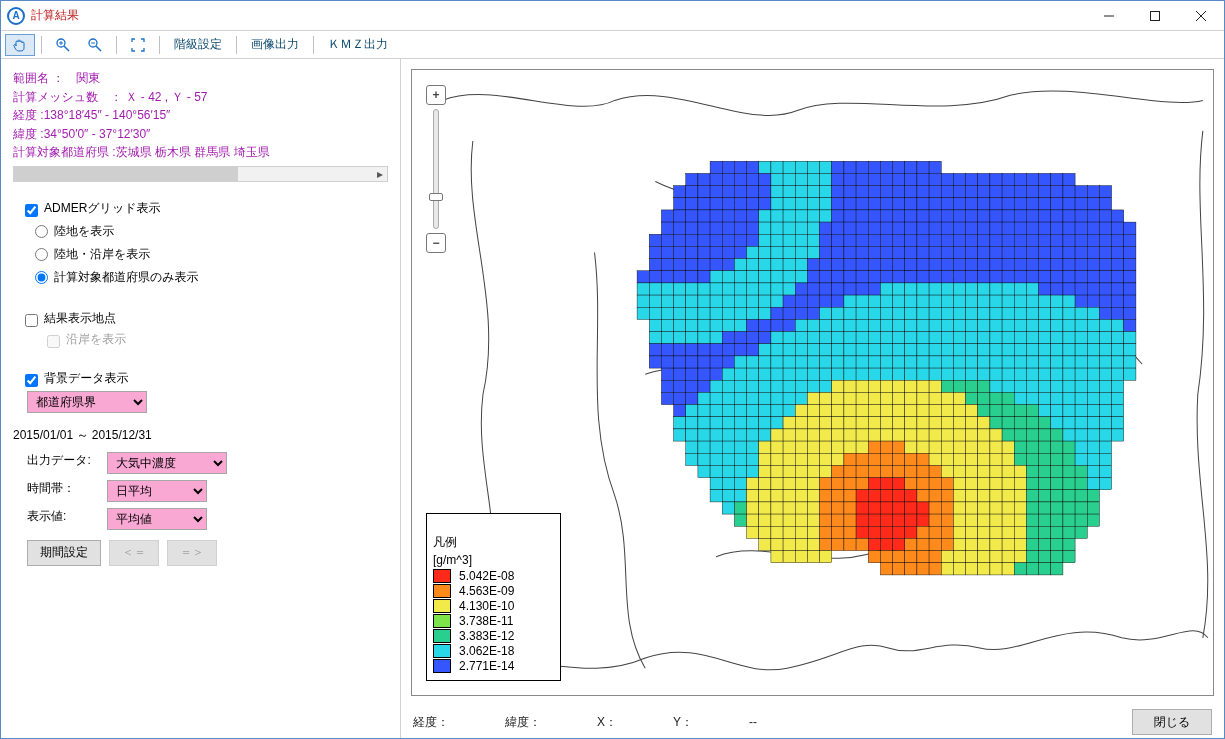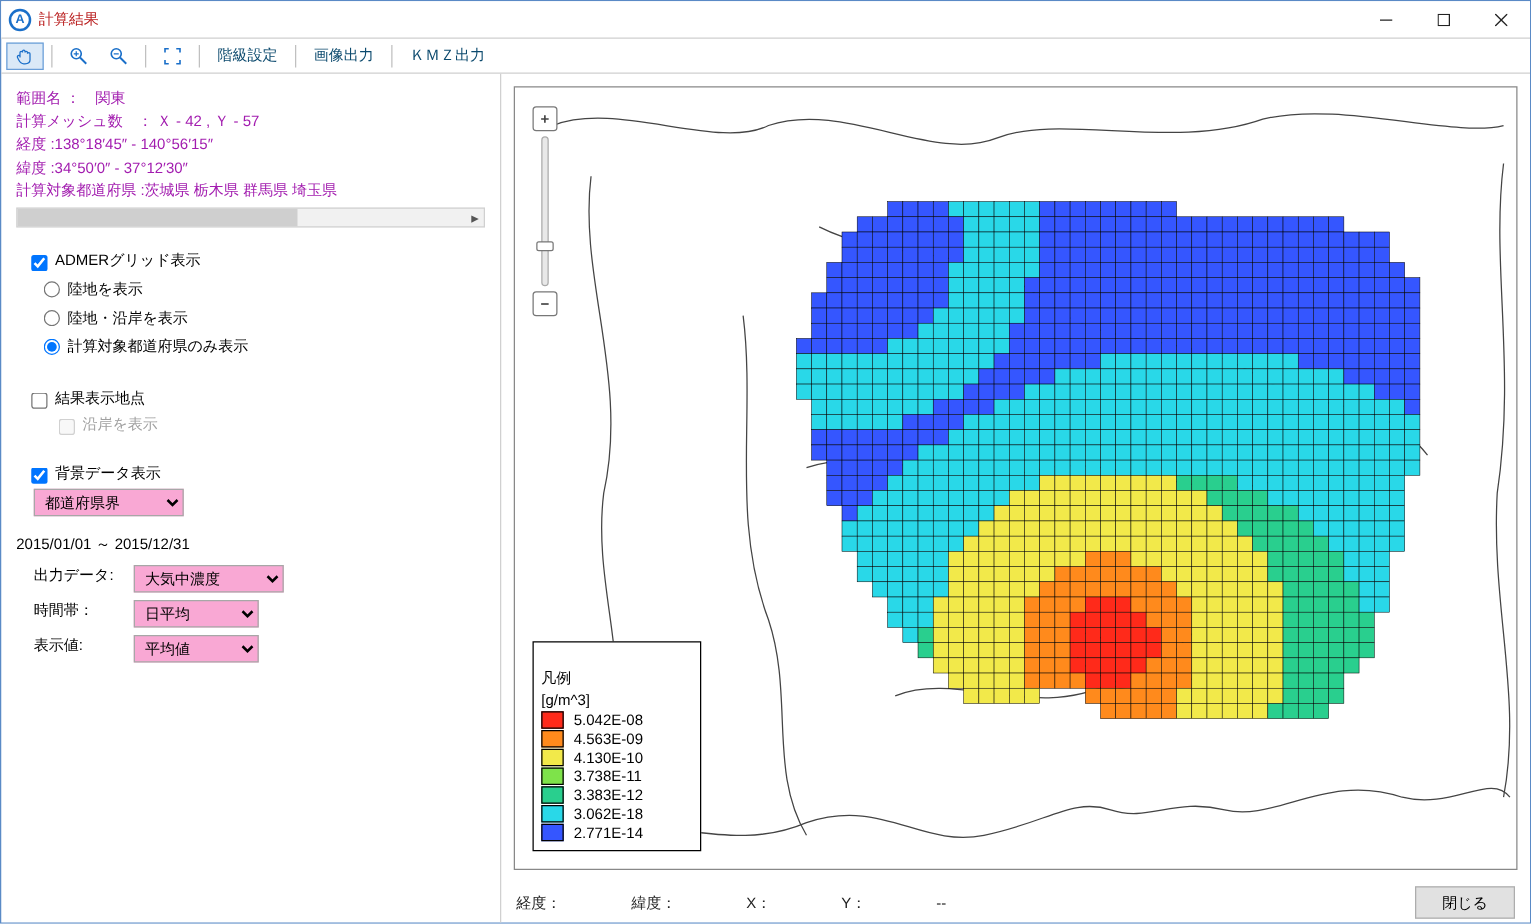--- a/index.html
+++ b/index.html
@@ -203,20 +203,25 @@
         </div>
         <div class="form-row">
           <span class="lbl">時間帯：</span>
           <select class="combo" style="min-width:100px"><option>日平均</option></select>
         </div>
         <div class="form-row">
           <span class="lbl">表示値:</span>
           <select class="combo" style="min-width:100px"><option>平均値</option></select>
         </div>
 
+        <div class="btn-row">
+          <div class="btn">期間設定</div>
+          <div class="btn disabled">＜＝</div>
+          <div class="btn disabled">＝＞</div>
+        </div>
       </div>
 
     </div>
 
     <div class="right">
       <div class="map-wrap">
 
         <svg class="map-svg" viewBox="0 0 790 620" preserveAspectRatio="none">
 
           <path class="coast" d="M30 30 C80 10,160 50,200 30 C260 10,330 60,380 40 C430 20,520 50,590 25 C650 10,740 40,780 30"></path>

